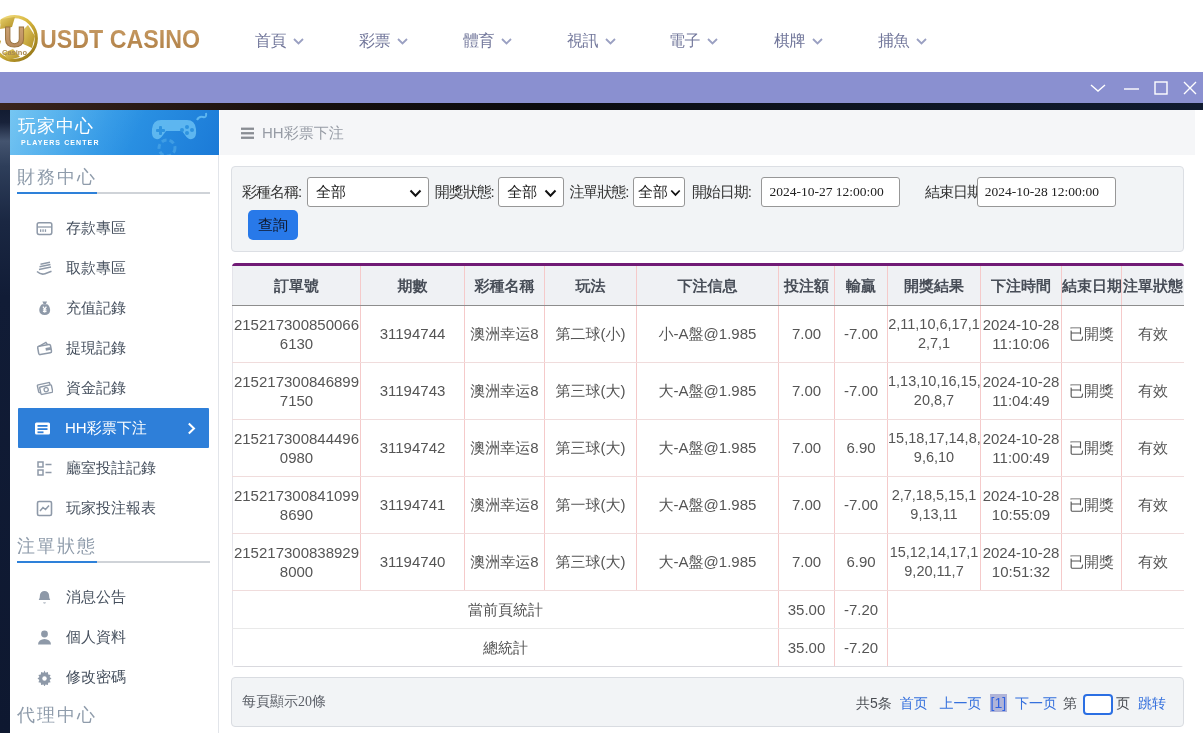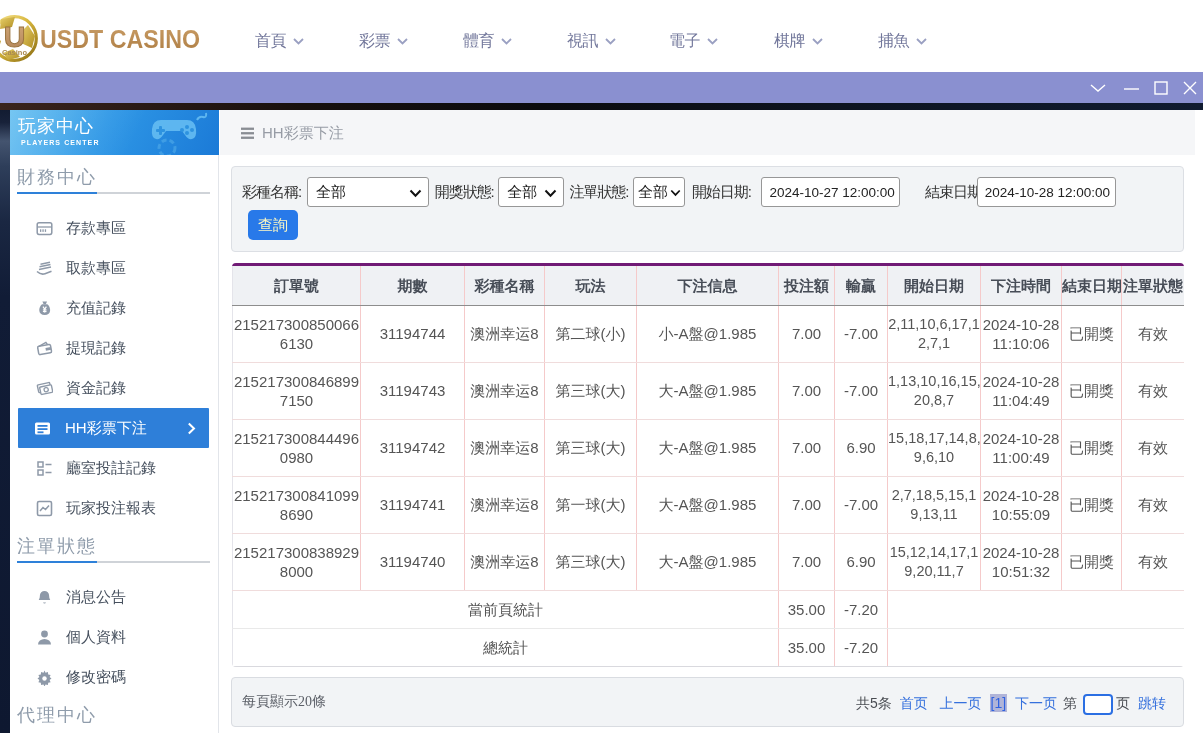--- a/index.html
+++ b/index.html
@@ -36,22 +36,22 @@
 .menu li.on .arr2 { position:absolute; right:13px; top:14px; }
 
 .main { position:absolute; left:220px; top:0; width:983px; height:623px; background:#fff; }
 .crumb { position:absolute; left:0; top:0; width:975px; height:45px; background:#f5f6f8; color:#979ca5; font-size:15px; line-height:45px; }
 .fpanel { position:absolute; left:11px; top:56px; width:953px; height:86px; background:#f2f4f6; border:1px solid #dcdfe4; border-radius:4px; }
 .frow { position:absolute; left:0; top:10px; width:953px; height:30px; font-size:15px; color:#333; white-space:nowrap; }
 .frow .lb { position:absolute; top:0; line-height:30px; letter-spacing:-1.02px; }
 .sel { position:absolute; top:0; height:30px; border:1px solid #979797; border-radius:3px; background:#fff; }
 .sel .st { position:absolute; left:8px; top:0; line-height:28px; font-size:15px; color:#222; }
 .sel svg { position:absolute; right:6px; top:11px; }
-.frow input { position:absolute; top:0; height:30px; font-size:13.5px; color:#222; border:1px solid #979797; border-radius:3px; background:#fff; padding:0 0 0 7px; font-family:Liberation Sans, sans-serif; }
-.fbtn { position:absolute; left:16px; top:43px; width:50px; height:30px; background:#2879e9; color:#fef9c3; font-size:15px; border:none; border-radius:5px; }
+.frow input { position:absolute; top:0; height:30px; font-size:13.5px; color:#222; border:1px solid #979797; border-radius:3px; background:#fff; padding:0 0 0 7px; font-family:Liberation Serif, serif; }
+.fbtn { position:absolute; left:16px; top:43px; width:50px; height:30px; background:#2879e9; color:#0f172a; font-size:15px; border:none; border-radius:5px; }
 
 .twrap { position:absolute; left:12px; top:153px; width:952px; border-radius:4px; overflow:hidden; }
 table { border-collapse:collapse; table-layout:fixed; width:952px; font-size:15px; color:#555; }
 td,th { border-right:1px solid #f5caca; border-bottom:1px solid #f0dcdc; text-align:center; vertical-align:middle; line-height:19.5px; padding:0; overflow:hidden; }
 td:last-child, th:last-child { border-right:1px solid #e9caca; }
 td:first-child, th:first-child { border-left:1px solid #e4e4ea; }
 thead th { height:41px; background:#eff1f4; color:#474d57; font-weight:bold; font-size:15px; border-top:3px solid #701a75; border-bottom:1px solid #8d8d8d; white-space:nowrap; }
 td.f14 { font-size:14.5px; }
 tbody tr.d td { height:57px; }
 tbody tr.s td { height:38px; border-bottom:1px solid #e9e9e9; }
@@ -287,21 +287,21 @@
         </colgroup>
         <thead>
             <tr>
           <th>訂單號</th>
               <th>期數</th>
               <th>彩種名稱</th>
               <th>玩法</th>
               <th>下注信息</th>
               <th>投注額</th>
               <th>輸贏</th>
-              <th>開始日期</th>
+              <th>開獎結果</th>
               <th>下注時間</th>
               <th>結束日期</th>
               <th>注單狀態</th>
         </tr>
           </thead>
         <tbody id="tbody">
             <tr class="d">
               <td>215217300850066<br>6130</td>
               <td>31194744</td>
               <td>澳洲幸运8</td>

